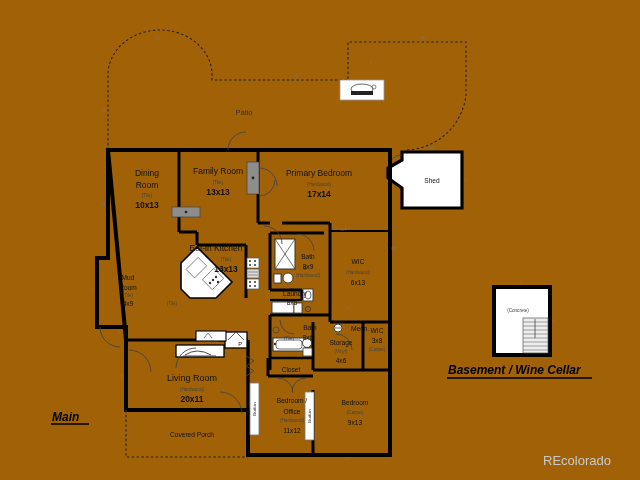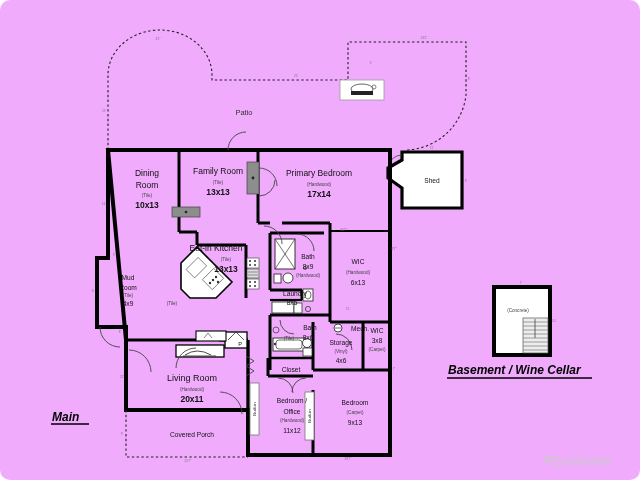--- a/index.html
+++ b/index.html
@@ -1,17 +1,17 @@
 <!DOCTYPE html>
 <html><head>
 <meta charset="utf-8">
 <style>
   html,body{margin:0;padding:0;background:#ffffff;}
   body{width:640px;height:480px;overflow:hidden;font-family:"Liberation Sans",sans-serif;}
-  #stage{position:relative;width:640px;height:480px;background:#f0abfc;border-radius:10px;}
+  #stage{position:relative;width:640px;height:480px;background:#a16207;}
   svg{display:block;}
   .rm-name{font-family:"Liberation Sans",sans-serif;font-size:8.5px;fill:#111;text-anchor:middle;}
   .rm-name.big{font-size:9px;}
   .rm-mat{font-family:"Liberation Sans",sans-serif;font-size:4.6px;fill:#444;text-anchor:middle;}
   .rm-dim{font-family:"Liberation Sans",sans-serif;font-size:8.5px;fill:#111;text-anchor:middle;font-weight:600;}
   .rm-small{font-family:"Liberation Sans",sans-serif;font-size:6.6px;fill:#111;text-anchor:middle;}
   .rm-tiny{font-family:"Liberation Sans",sans-serif;font-size:5.6px;fill:#111;text-anchor:middle;}
   .meas{font-family:"Liberation Sans",sans-serif;font-size:3.1px;fill:#777;text-anchor:middle;}
   .secttl{font-family:"Liberation Sans",sans-serif;font-size:12px;font-style:italic;font-weight:bold;fill:#000;}
   .wmk{font-family:"Liberation Sans",sans-serif;font-size:13px;fill:#c9c9c9;}

